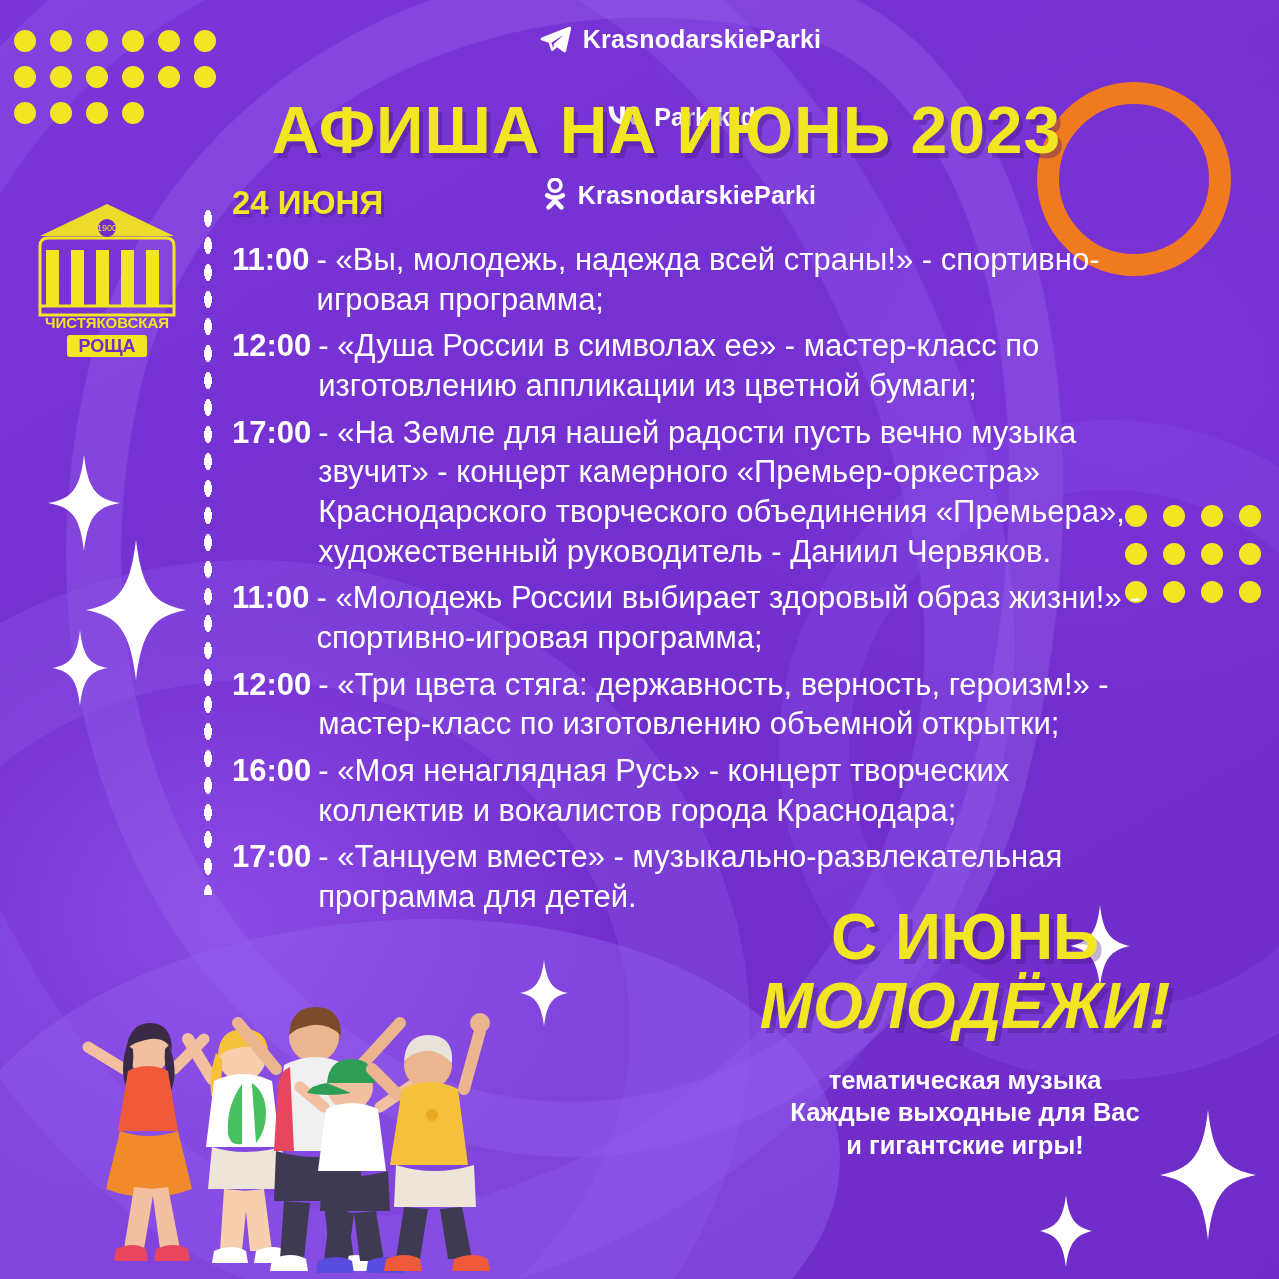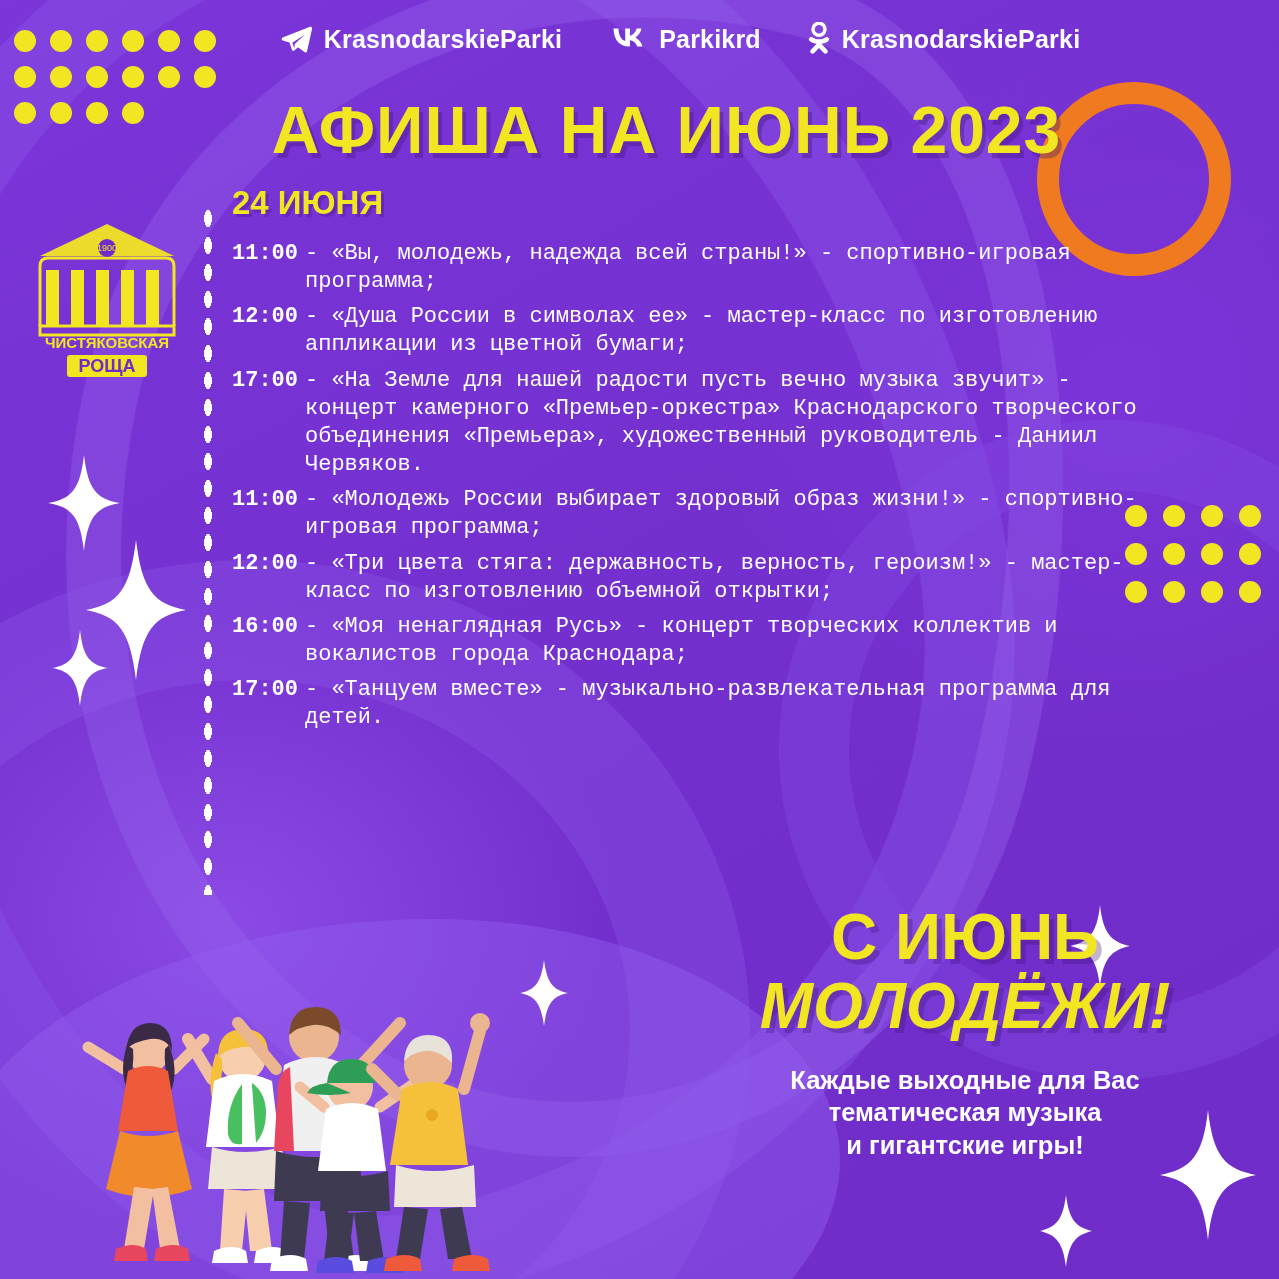--- a/index.html
+++ b/index.html
@@ -58,55 +58,56 @@
   
   .spark{position:absolute;}
   .spark svg{display:block;}
 
   
   .socials{
     position:absolute;left:0;right:0;top:22px;
     display:flex;justify-content:center;align-items:center;gap:46px;
     color:#ffffff;font-weight:bold;font-size:25px;letter-spacing:.2px;
     padding-left:80px;
+    flex-direction:column;
   }
   .social{display:flex;align-items:center;gap:11px;}
   .social .ic{display:flex;align-items:center;justify-content:center;}
   .social .ic svg{display:block;}
 
   
   .title{
     position:absolute;top:92px;left:0;right:0;text-align:center;
     color:#f2e522;font-size:66px;font-weight:bold;letter-spacing:1px;
     text-shadow:4px 5px 0 rgba(60,20,120,.35);
     padding-left:54px;
   }
 
   
   .logo{
-    position:absolute;left:22px;top:208px;width:170px;height:170px;
+    position:absolute;left:22px;top:188px;width:170px;height:170px;
     color:#f2e522;
   }
   .logo svg{display:block;}
 
   
   .dotline{
     position:absolute;left:202px;top:205px;width:12px;height:690px;
     background-image:radial-gradient(#ffffff 45%, rgba(255,255,255,0) 46%);
     background-size:12px 27px;background-repeat:repeat-y;
   }
 
   
   .schedule{position:absolute;left:232px;top:184px;width:930px;}
   .day-head{
     color:#f2e522;font-size:33px;font-weight:bold;margin:0 0 18px 0;
     text-shadow:3px 3px 0 rgba(60,20,120,.3);
   }
   .day-head.second{margin-top:34px;}
-  .ev{display:flex;margin-bottom:7px;color:#ffffff;font-size:22px;line-height:1.28;font-family:Liberation Mono, monospace;}
+  .ev{display:flex;margin-bottom:7px;color:#ffffff;font-size:31px;line-height:1.28;}
   .ev .time{font-weight:bold;white-space:nowrap;flex:0 0 auto;}
   .ev .txt{margin-left:7px;}
 
   
   .greet{
     position:absolute;right:34px;top:905px;width:560px;text-align:center;
   }
   .greet .l1,.greet .l2{
     color:#f2e522;font-weight:bold;line-height:1.02;
     text-shadow:5px 5px 0 rgba(60,20,120,.32);
@@ -295,22 +296,22 @@
     <div class="ev">
       <span class="time">17:00</span>
       <span class="txt">- «Танцуем вместе» - музыкально-развлекательная программа для детей.</span>
     </div>
   </div>
 
   <div class="greet">
     <div class="l1">С ИЮНЬ</div>
     <div class="l2">МОЛОДЁЖИ!</div>
     <div class="note">
+      <div>тематическая музыка</div>
       <div>Каждые выходные для Вас</div>
-      <div>тематическая музыка</div>
       <div>и гигантские игры!</div>
     </div>
   </div>
 
   <div class="people">
     <svg width="560" height="360" viewBox="0 0 560 360">
 
       <g>
         <path d="M96 150 L60 128" stroke="#f2c0a0" stroke-width="11" stroke-linecap="round" fill="none"></path>
         <path d="M146 150 L176 120" stroke="#f2c0a0" stroke-width="11" stroke-linecap="round" fill="none"></path>

